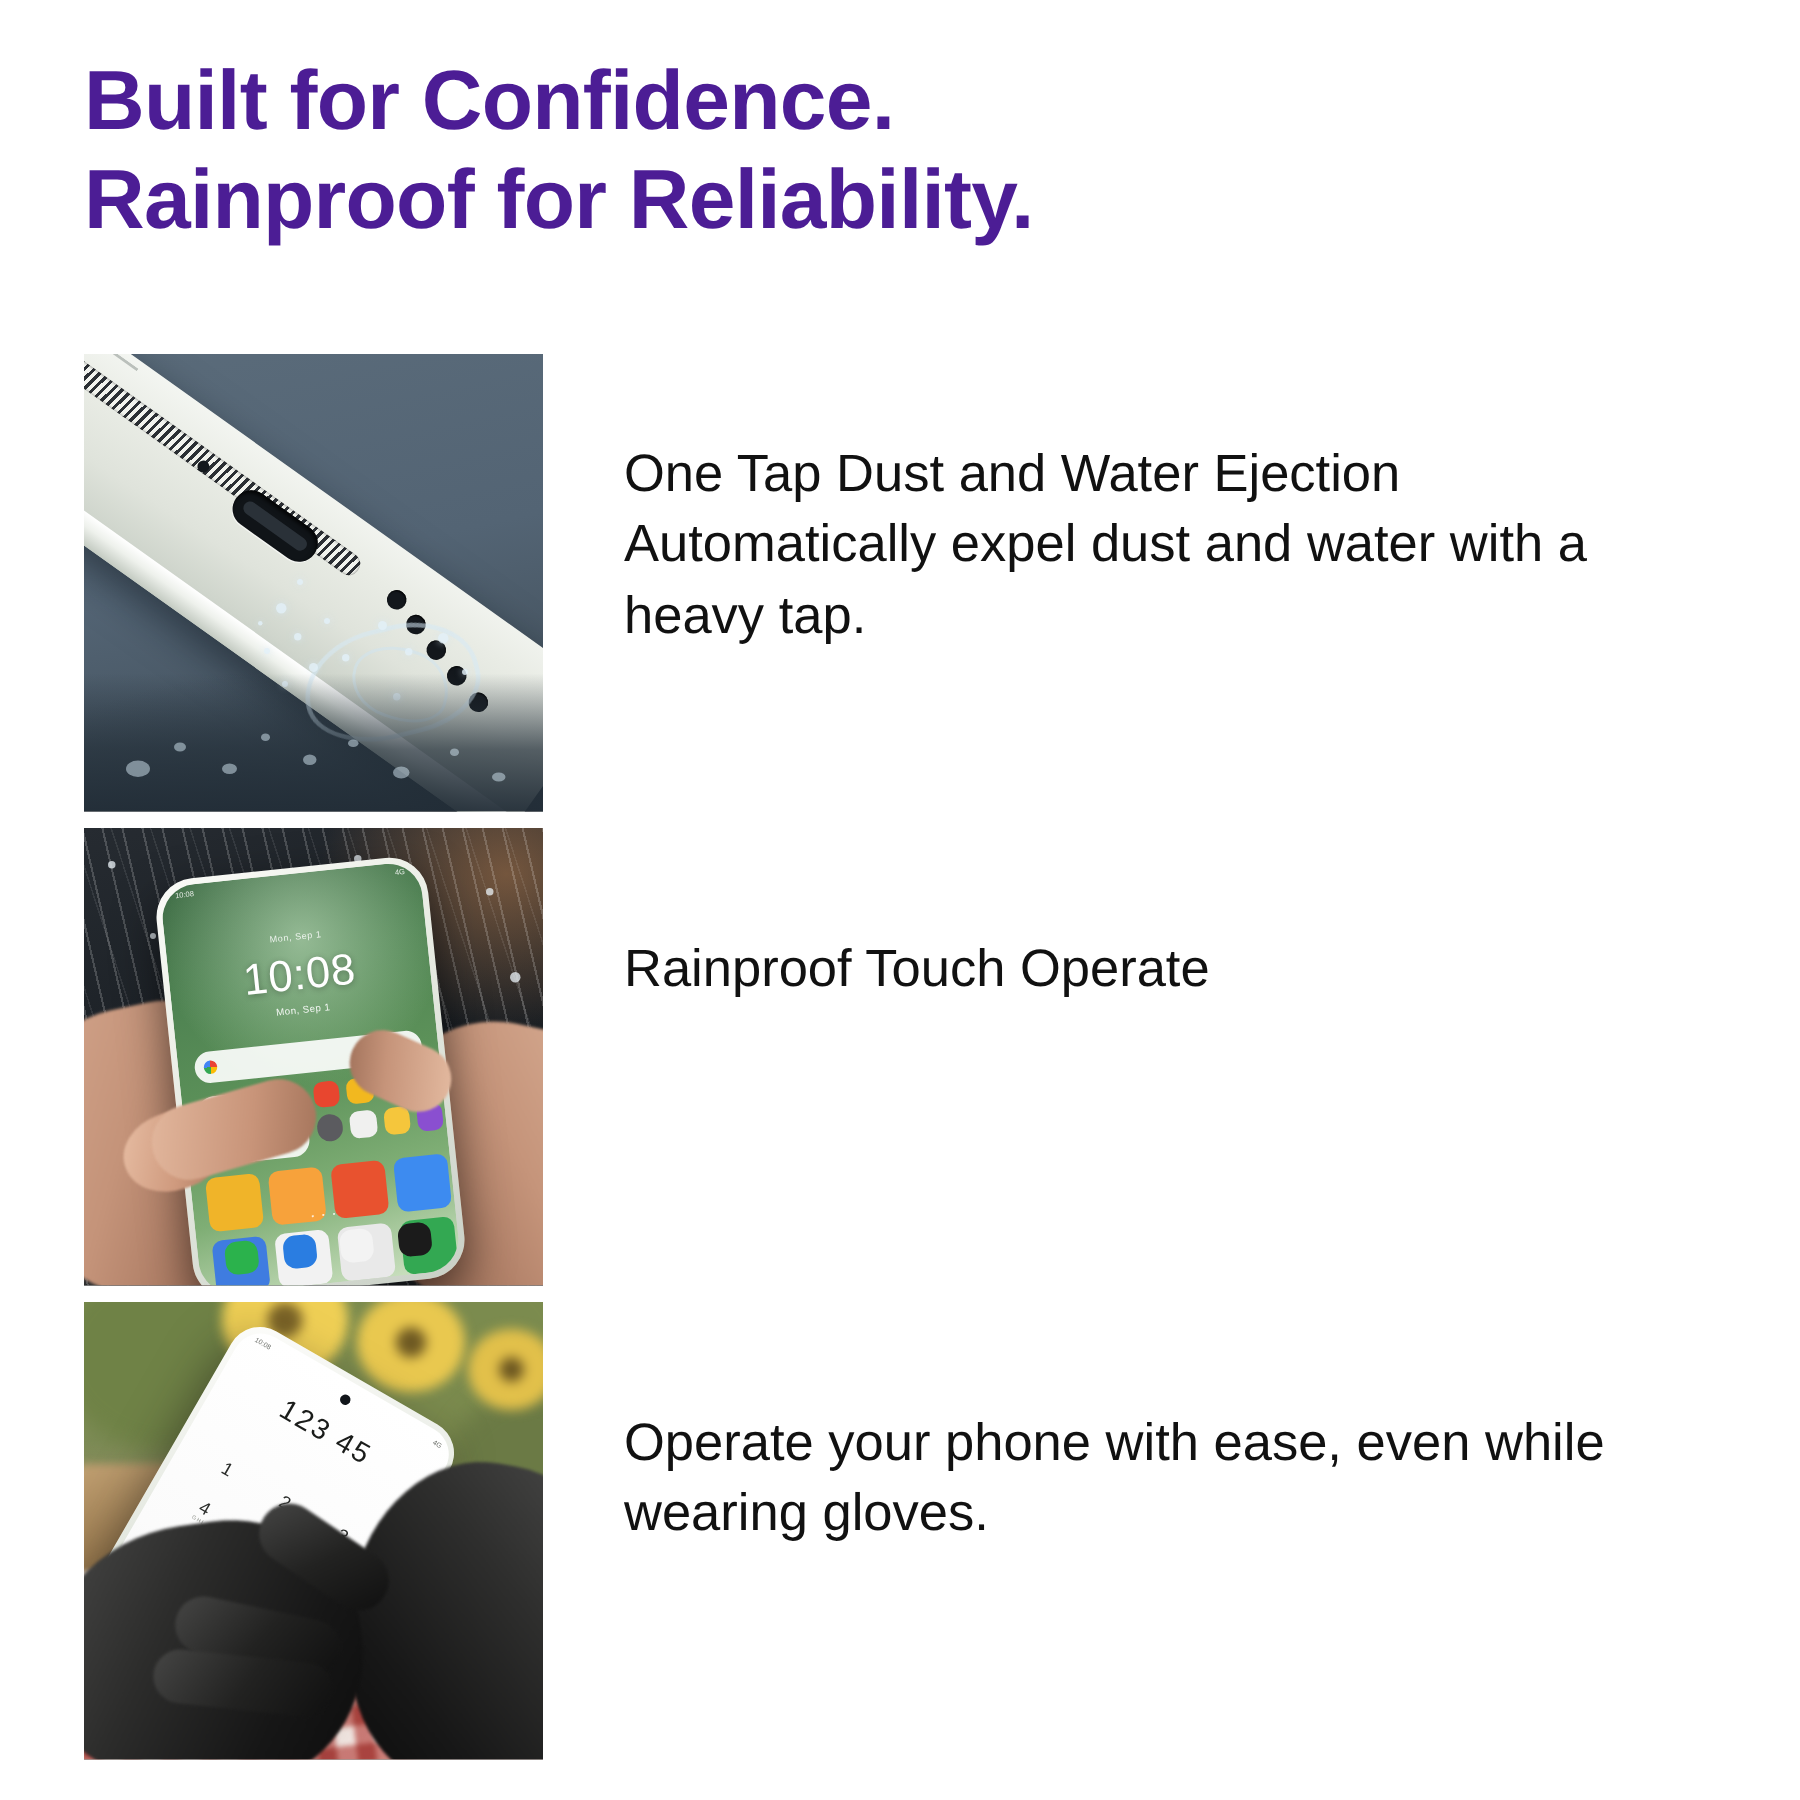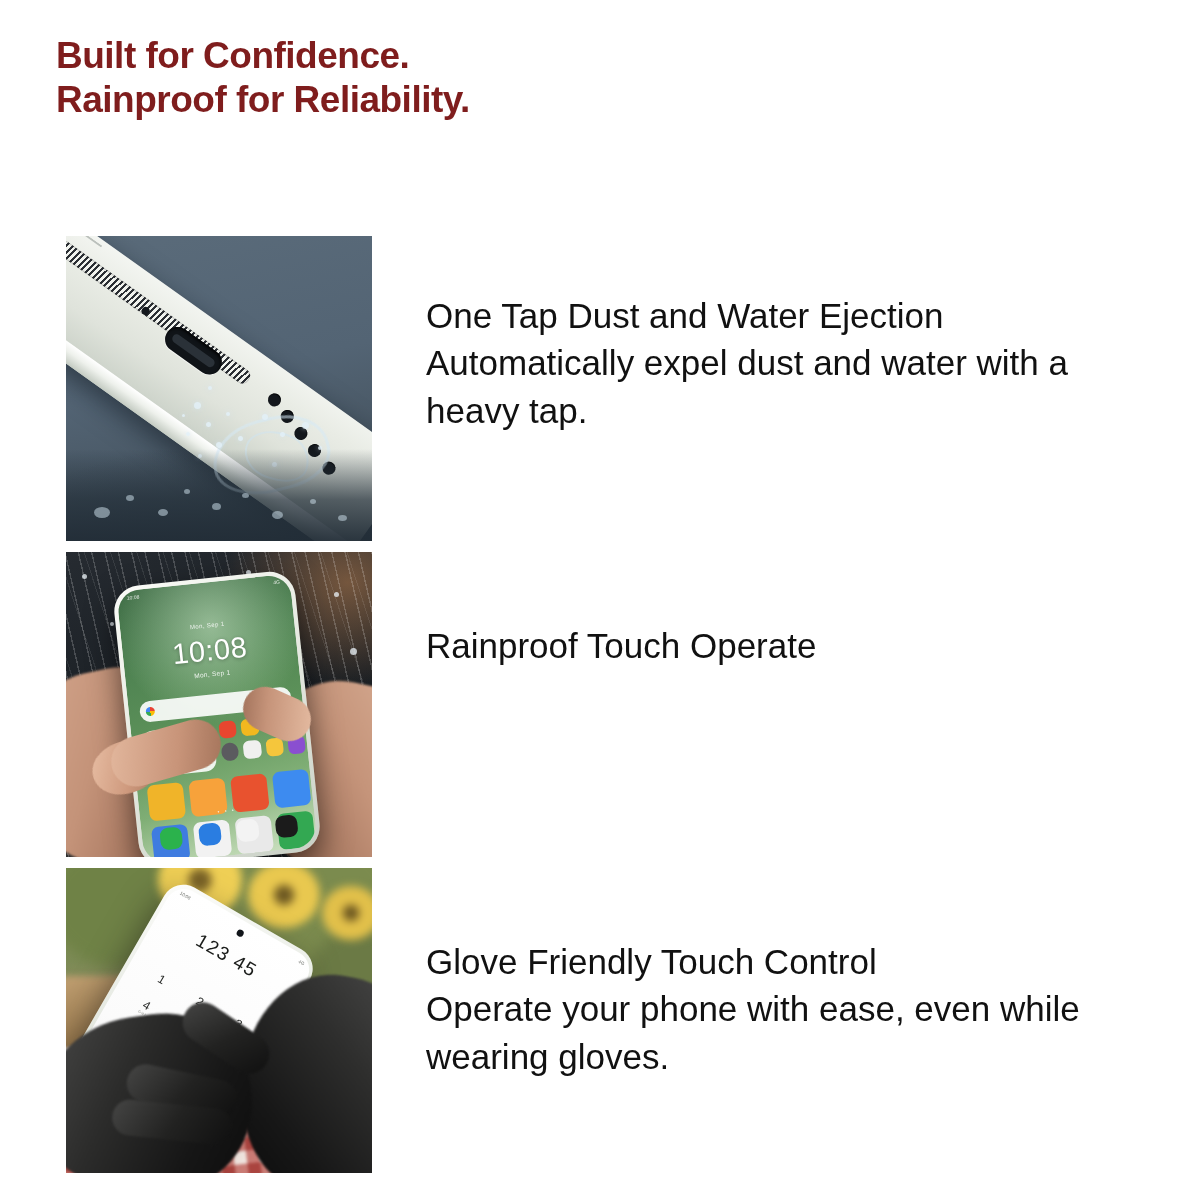--- a/index.html
+++ b/index.html
@@ -7,27 +7,27 @@
     width:1200px; height:1200px;
     background:#ffffff;
     font-family:"Liberation Sans", sans-serif;
     overflow:hidden;
   }
   .page { position:relative; width:1200px; height:1200px; background:#fff; }
 
   
   .headline {
     position:absolute; left:56px; top:34px; width:1060px;
-    font-size:37px; font-weight:700; line-height:1.18;
-    color:#7f1d1d; letter-spacing:-0.5px;
+    font-size:56px; font-weight:700; line-height:1.18;
+    color:#4c1d95; letter-spacing:-0.5px;
   }
   .headline .ln { display:block; white-space:nowrap; }
 
   
-  .features { position:absolute; left:10px; top:236px; width:960px; }
+  .features { position:absolute; left:0; top:236px; width:960px; }
   .feature-row { position:relative; height:316px; }
   .feature-row .media {
     position:absolute; left:56px; top:0; width:306px; height:305px;
     overflow:hidden; background:#333;
   }
   .feature-row .copy {
     position:absolute; left:416px; width:700px;
     font-size:35px; line-height:1.35; color:#111; font-weight:400;
   }
   .copy .title { display:block; white-space:nowrap; }
@@ -553,19 +553,18 @@
 
           <div class="gl-glove gl-glove-r"></div>
           <div class="gl-glove gl-glove-l"></div>
           <div class="gl-finger" style="left:112px;top:150px;width:96px;height:40px;transform:rotate(34deg)"></div>
           <div class="gl-finger" style="left:60px;top:204px;width:112px;height:38px;transform:rotate(12deg)"></div>
           <div class="gl-finger" style="left:46px;top:236px;width:120px;height:36px;transform:rotate(6deg)"></div>
         </div>
       </div>
 
       <div class="copy">
-        <span class="title">Glove Friendly Touch Control</span>
         <span class="desc">Operate your phone with ease, even while wearing gloves.</span>
       </div>
     </div>
 
   </div>
 </div>
 
 </body></html>

